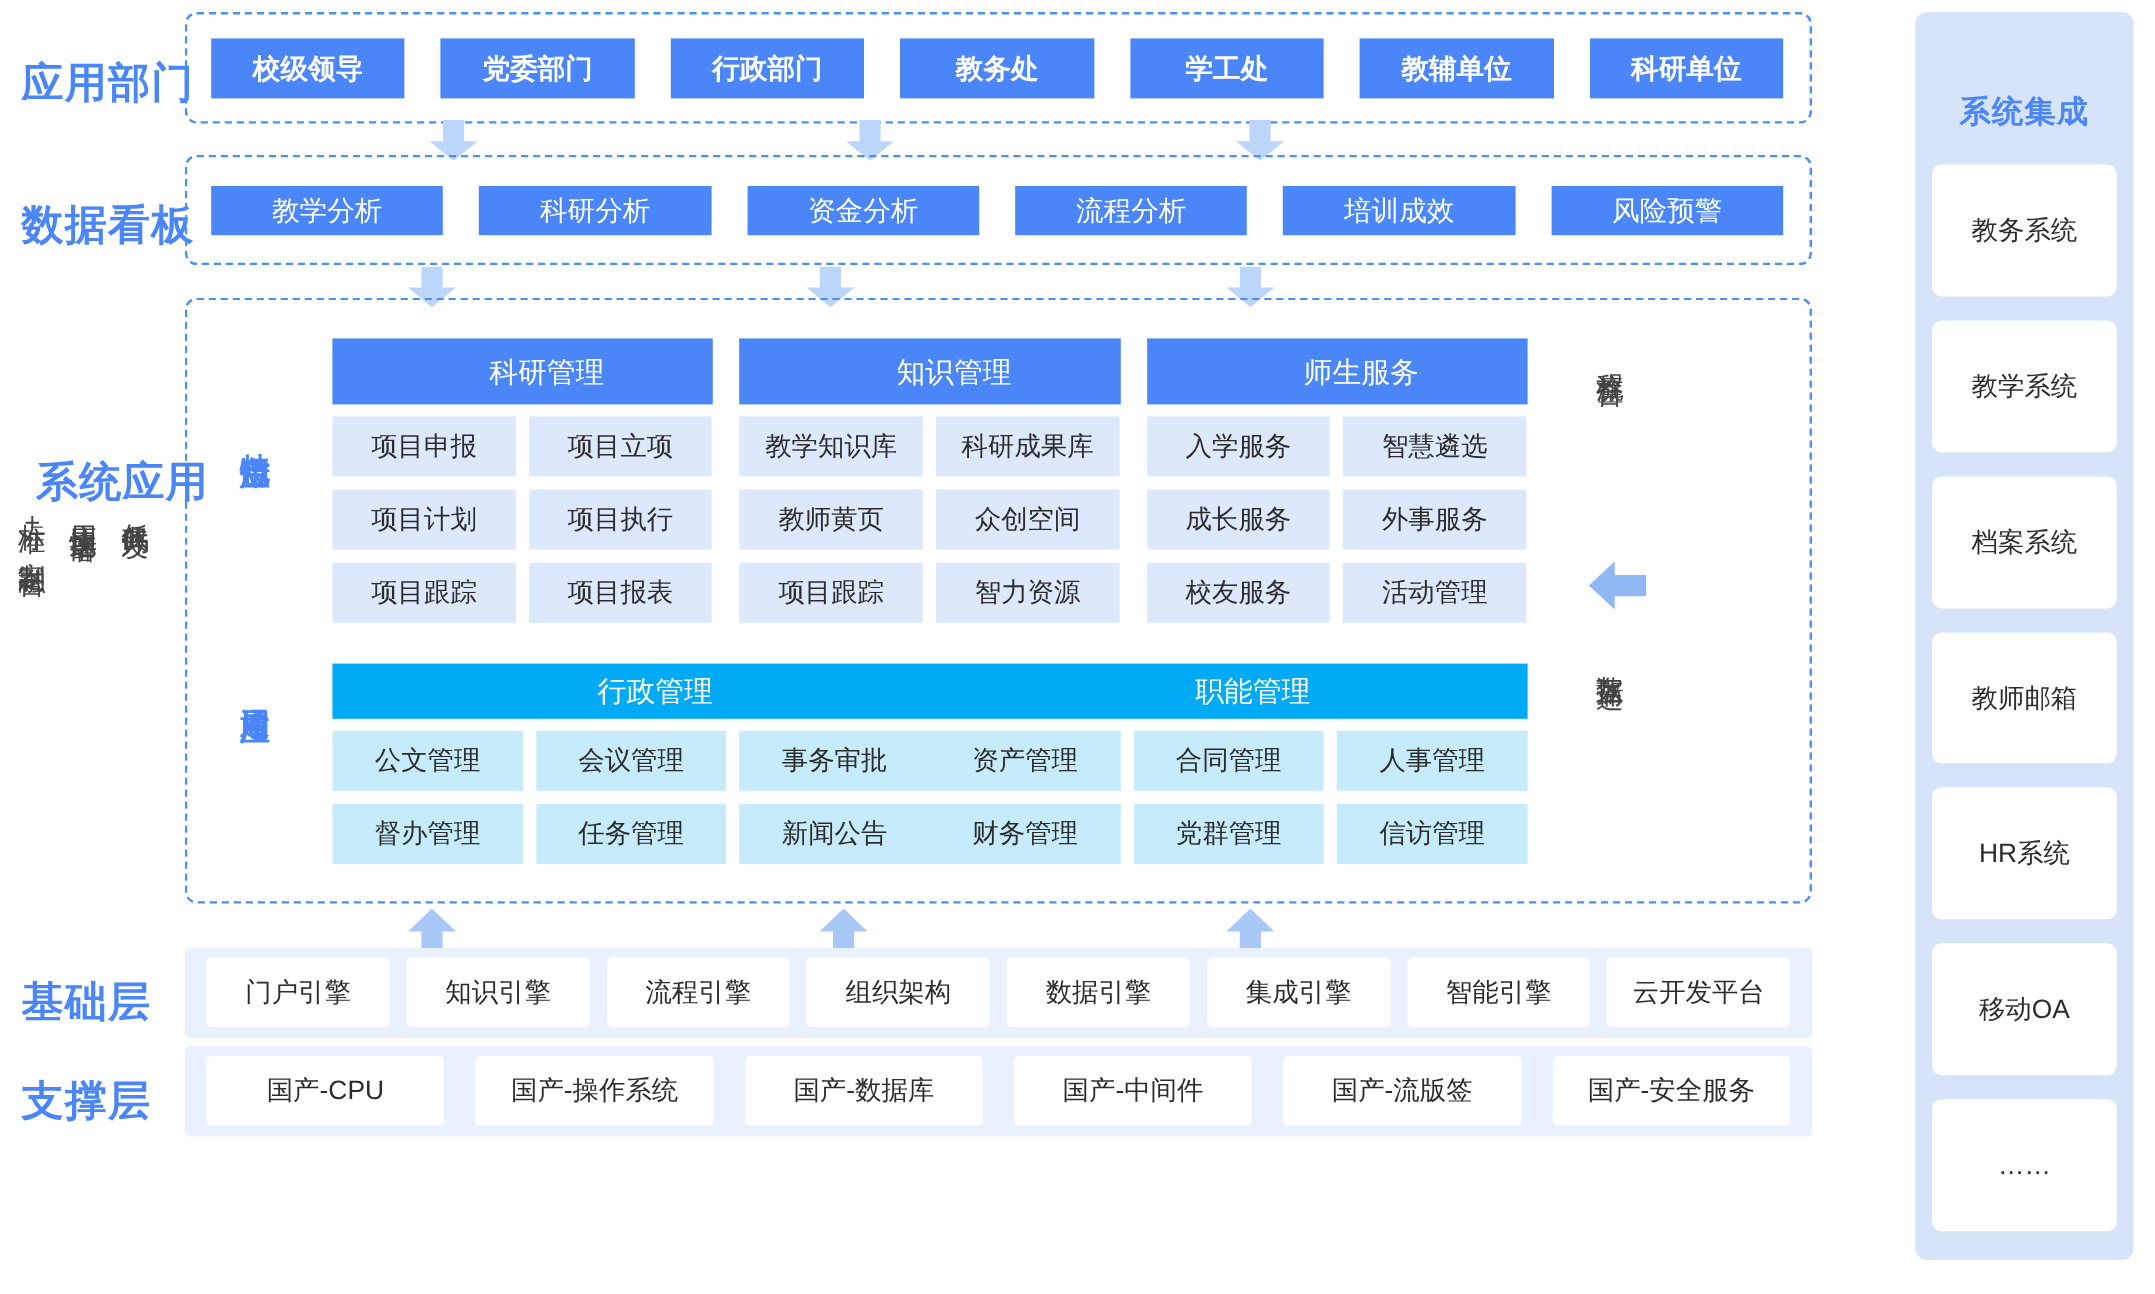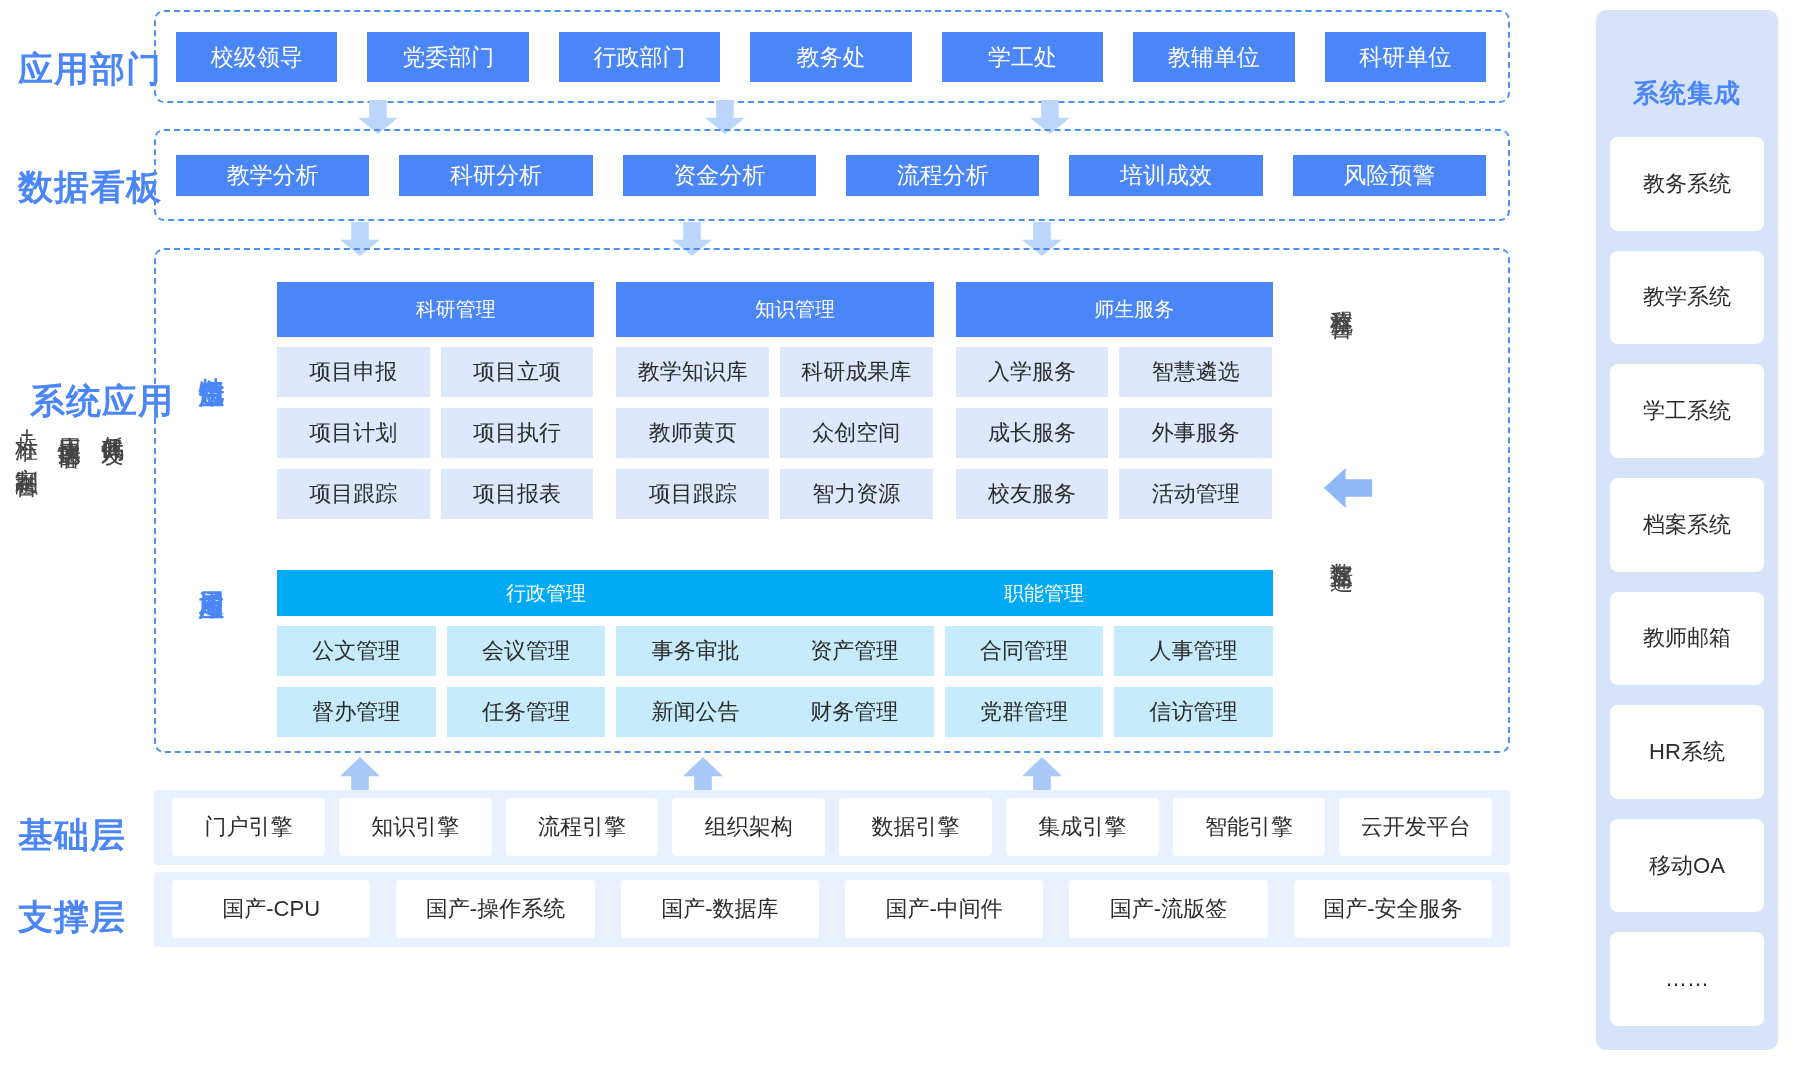--- a/index.html
+++ b/index.html
@@ -33,21 +33,21 @@
     font-size: 23px;
     white-space: nowrap;
   }
   .chip-blue { background: #4a86f7; }
 
   
   #dept-box { left: 154px; top: 10px; width: 1356px; height: 93px; }
   #dept-row {
     position: absolute; left: 176px; top: 32px;
     width: 1310px; height: 50px;
-    display: flex; align-items: center; gap: 30px;
+    display: flex; align-items: center; gap: 30px; font-weight: bold;
   }
   #dept-row .chip { height: 50px; }
 
   
   #board-box { left: 154px; top: 129px; width: 1356px; height: 92px; }
   #board-row {
     position: absolute; left: 176px; top: 150px;
     width: 1310px; height: 50px;
     display: flex; align-items: center; gap: 30px;
   }
@@ -95,40 +95,40 @@
   #feature-grid {
     position: absolute;
     left: 277px; top: 282px;
     width: 996px; height: 237px;
     display: flex; gap: 22px;
   }
   .group { flex: 1; display: flex; flex-direction: column; gap: 10px; }
   .group-head {
     height: 58px;
     display: flex; align-items: center; justify-content: center;
-    color: #fff; font-size: 20px;
+    color: #fff; font-size: 24px;
     background: #4a86f7;
     padding-left: 40px;
   }
   .group-head.cyan { background: #00aaf5; }
   .group-items { display: flex; flex-wrap: wrap; gap: 11px 11px; }
   .cell {
     flex: 0 0 calc(50% - 6px);
     height: 50px;
     display: flex; align-items: center; justify-content: center;
     background: #dde8fc;
     color: #2c2c2c;
     font-size: 22px;
     white-space: nowrap;
   }
   .cell.cyan { background: #c6ebfb; }
 
   #general-grid {
     position: absolute;
-    left: 277px; top: 570px;
+    left: 277px; top: 553px;
     width: 996px; height: 167px;
     display: flex; 
   }
   #general-grid .group-items { gap: 11px 11px; }
   #general-grid .cell { flex: 0 0 calc(33.333% - 7.4px); }
 
   
   #flow-label { left: 1327px; top: 292px; }
   #data-label { left: 1327px; top: 545px; }
 
@@ -328,21 +328,20 @@
       <div class="white-cell">国产-中间件</div>
       <div class="white-cell">国产-流版签</div>
       <div class="white-cell">国产-安全服务</div>
     </div>
 
   <div id="integration-panel">
     <div id="integration-title">系统集成</div>
     <div id="integration-list">
         <div class="int-item">教务系统</div>
         <div class="int-item">教学系统</div>
-        <div class="int-item">学工系统</div>
         <div class="int-item">档案系统</div>
         <div class="int-item">教师邮箱</div>
         <div class="int-item">HR系统</div>
         <div class="int-item">移动OA</div>
         <div class="int-item">……</div>
       </div>
   </div>
 
 </div>
 

